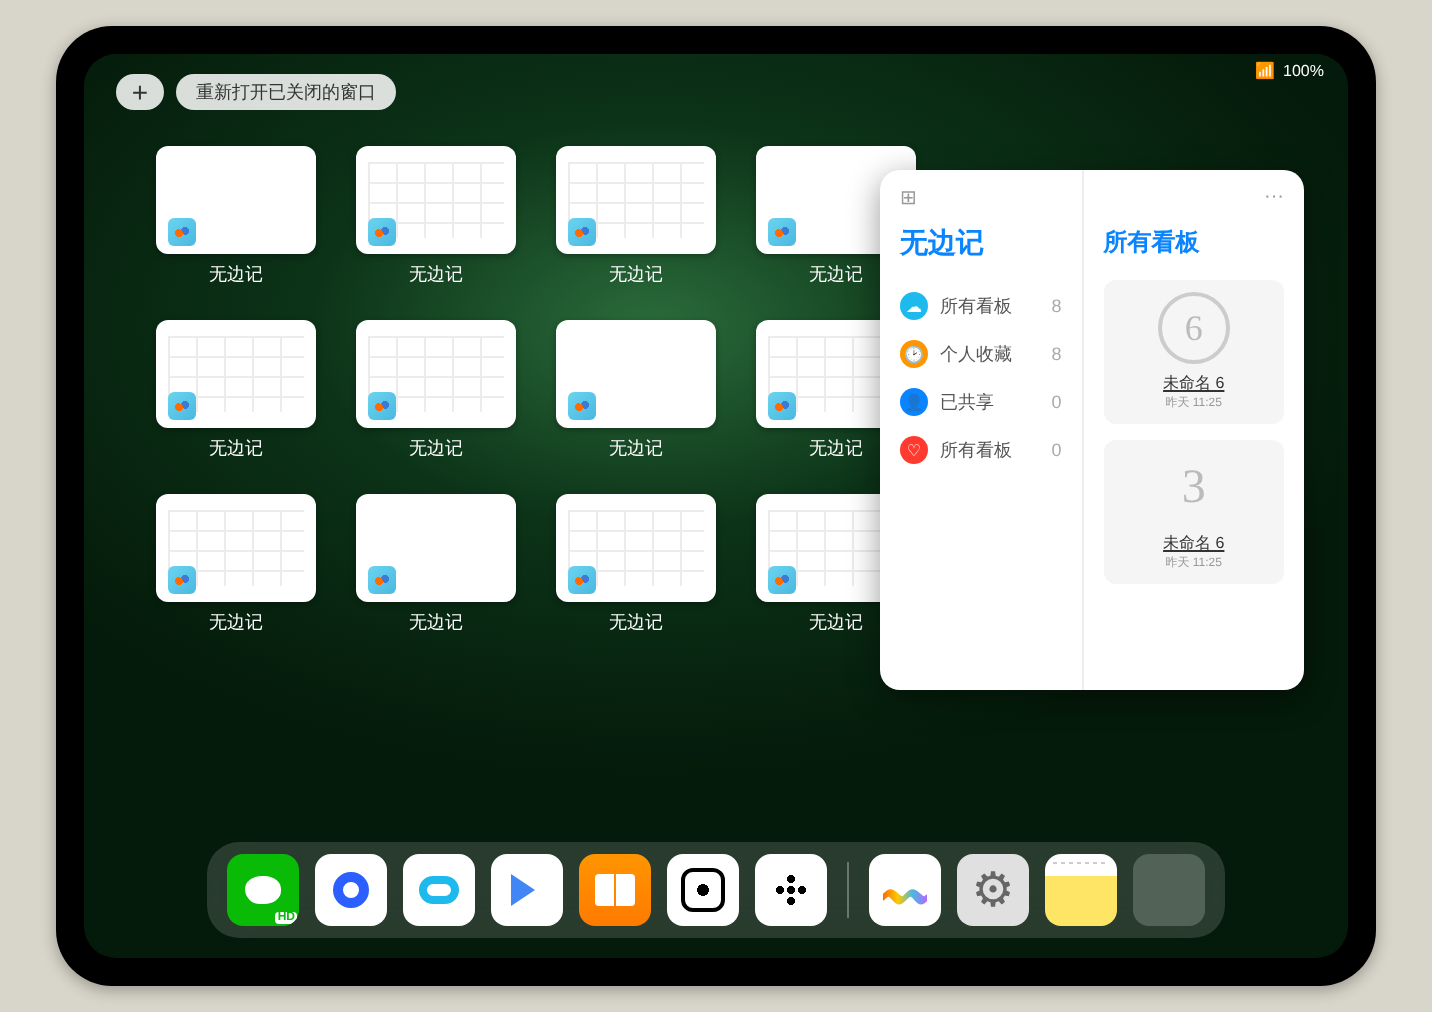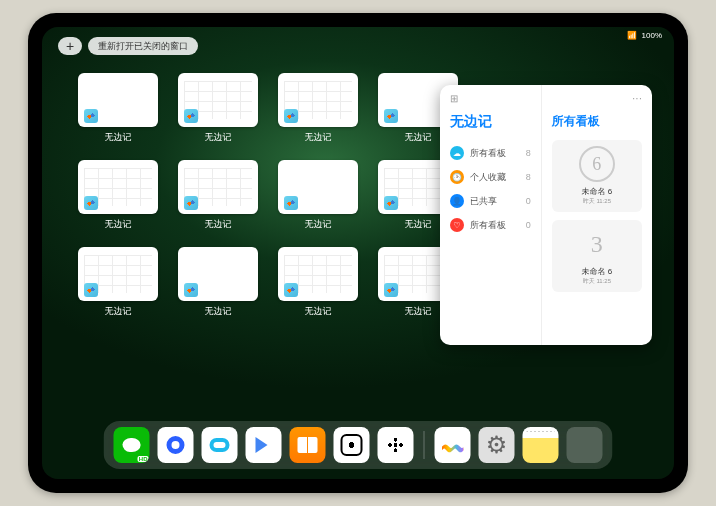--- a/index.html
+++ b/index.html
@@ -115,21 +115,21 @@
       background: #f5f5f5; border-radius: 6px; padding: 6px 4px;
       margin-bottom: 8px; text-align: center;
     }
     .board-doodle {
       width: 36px; height: 36px; margin: 0 auto 4px;
       border: 2px solid #ccc; border-radius: 50%;
       display: flex; align-items: center; justify-content: center;
       font-size: 18px; color: #bbb; font-family: cursive;
     }
     .board-doodle.three { border: none; font-size: 24px; }
-    .board-name { font-size: 8px; color: #333; font-weight: 500; }
+    .board-name { font-size: 8px; color: #333; font-weight: 500; text-decoration: underline; }
     .board-date { font-size: 6px; color: #999; }
     .dock {
       position: absolute; bottom: 10px; left: 50%; transform: translateX(-50%);
       display: flex; gap: 8px; padding: 6px 10px;
       background: rgba(255,255,255,.15); border-radius: 16px;
       backdrop-filter: blur(10px);
     }
     .dock-sep { width: 1px; background: rgba(255,255,255,.3); margin: 4px 2px; }
     .dock-icon {
       width: 36px; height: 36px; border-radius: 8px;

